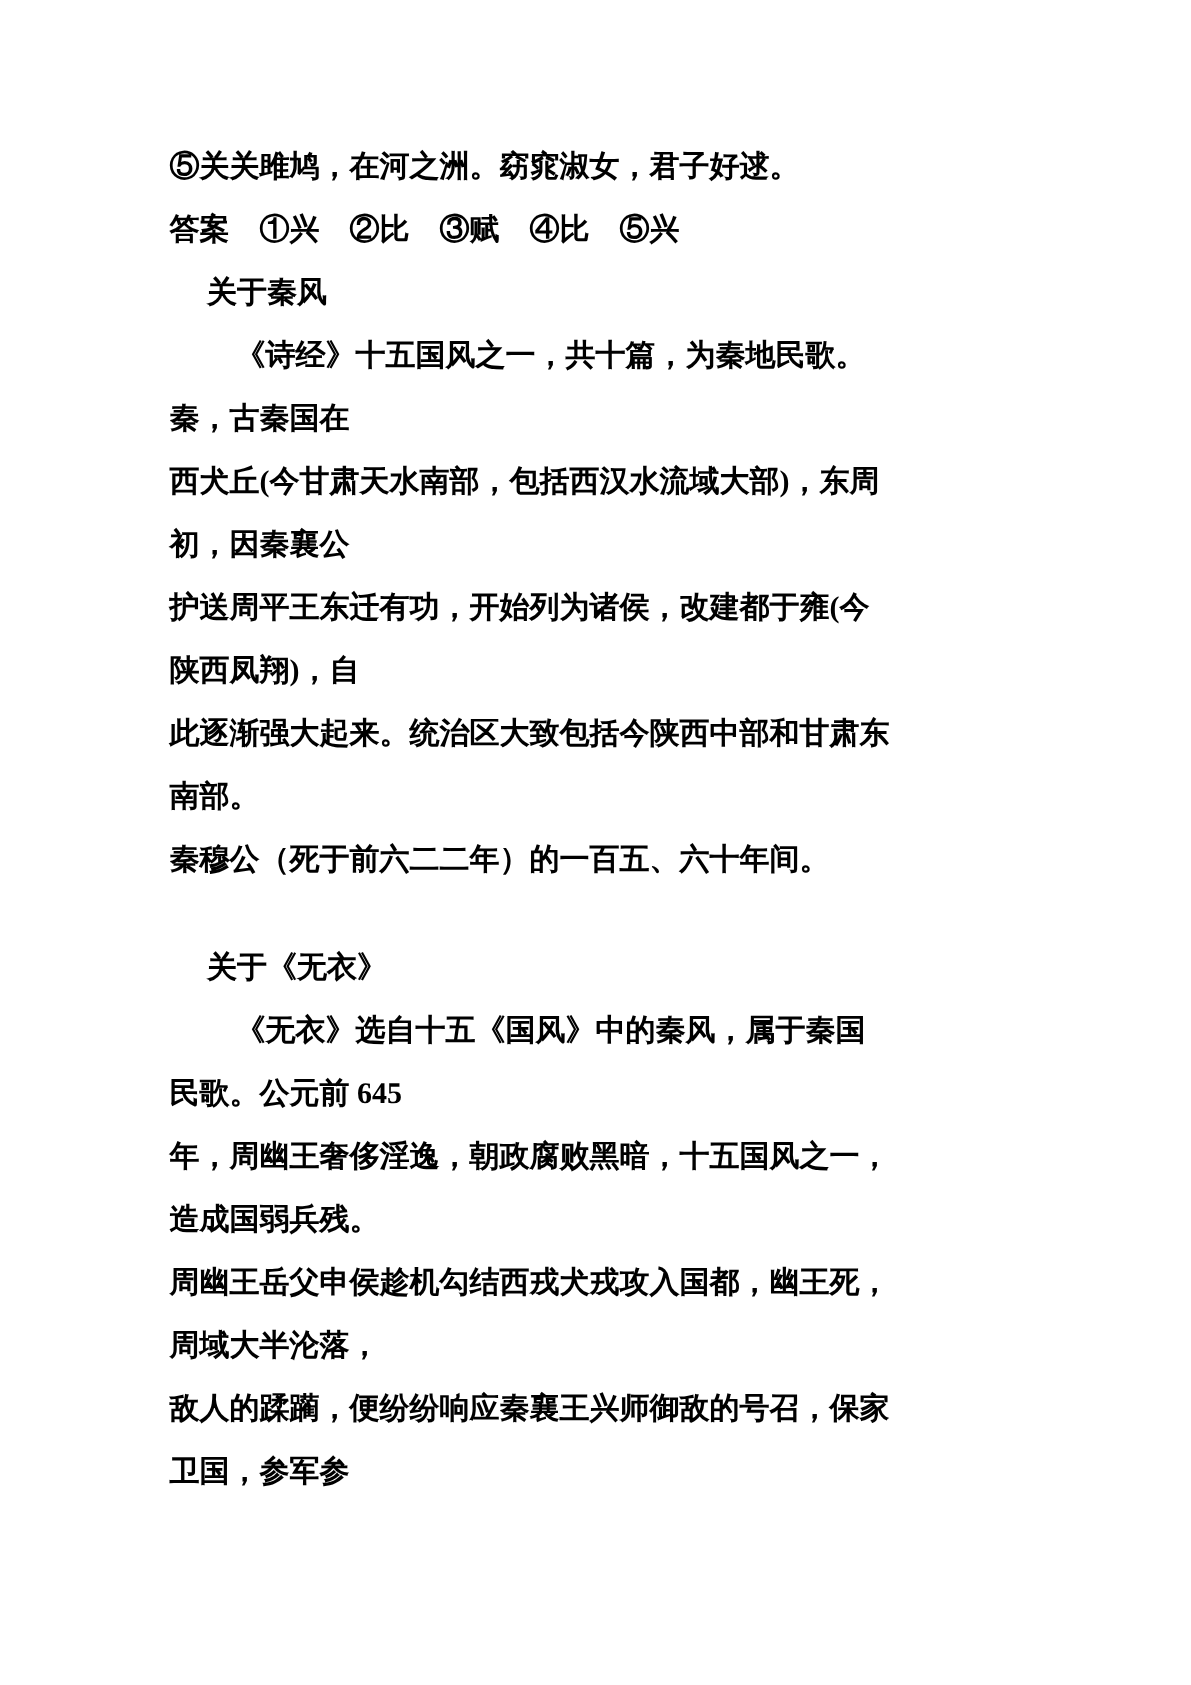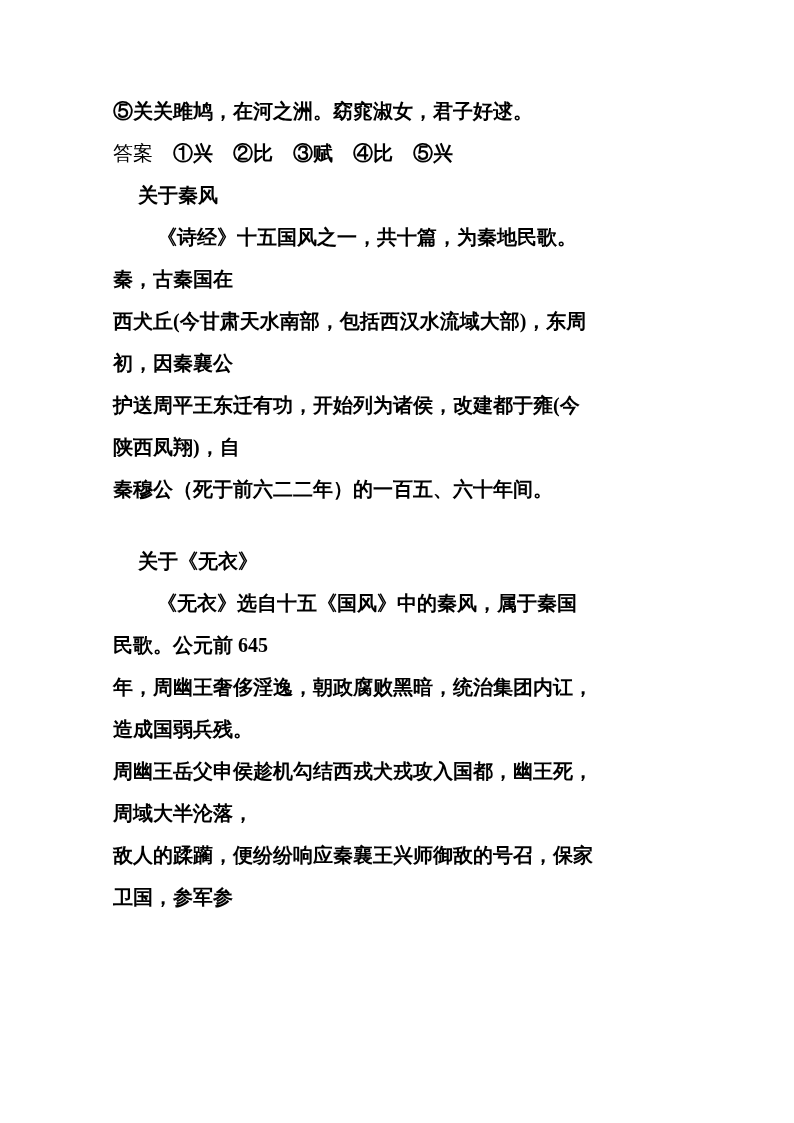--- a/index.html
+++ b/index.html
@@ -25,37 +25,38 @@
     font-weight: 600; 
   }
   .line.heading {
     font-weight: 900;
     margin-left: 25px;
   }
   .line.indent {
     text-indent: 44px;
   }
   .line.answer .answer-label {
-    font-weight: 400;
+    font-weight: 700;
   }
   .line.spacer {
     height: 30px;
     line-height: 30px;
   }
 </style>
 </head>
 <body>
 
 <div class="page" style="background: rgb(255, 255, 255); color: rgb(0, 0, 0);">
     <div class="line body">⑤关关雎鸠，在河之洲。窈窕淑女，君子好逑。</div>
     <div class="line answer"><span class="answer-label">答案</span><span>　①兴　②比　③赋　④比　⑤兴</span></div>
     <div class="line heading">关于秦风</div>
     <div class="line body indent">《诗经》十五国风之一，共十篇，为秦地民歌。秦，古秦国在</div>
     <div class="line body">西犬丘(今甘肃天水南部，包括西汉水流域大部)，东周初，因秦襄公</div>
     <div class="line body">护送周平王东迁有功，开始列为诸侯，改建都于雍(今陕西凤翔)，自</div>
+    <div class="line body">此逐渐强大起来。统治区大致包括今陕西中部和甘肃东南部。</div>
     <div class="line body">秦穆公（死于前六二二年）的一百五、六十年间。</div>
     <div class="line spacer"></div>
     <div class="line heading">关于《无衣》</div>
     <div class="line body indent">《无衣》选自十五《国风》中的秦风，属于秦国民歌。公元前 645</div>
-    <div class="line body">年，周幽王奢侈淫逸，朝政腐败黑暗，统治集团内讧，造成国弱兵残。</div>
+    <div class="line body">年，周幽王奢侈淫逸，朝政腐败黑暗，十五国风之一，造成国弱兵残。</div>
     <div class="line body">周幽王岳父申侯趁机勾结西戎犬戎攻入国都，幽王死，周域大半沦落，</div>
     <div class="line body">敌人的蹂躏，便纷纷响应秦襄王兴师御敌的号召，保家卫国，参军参</div>
   </div>
 
 </body></html>

